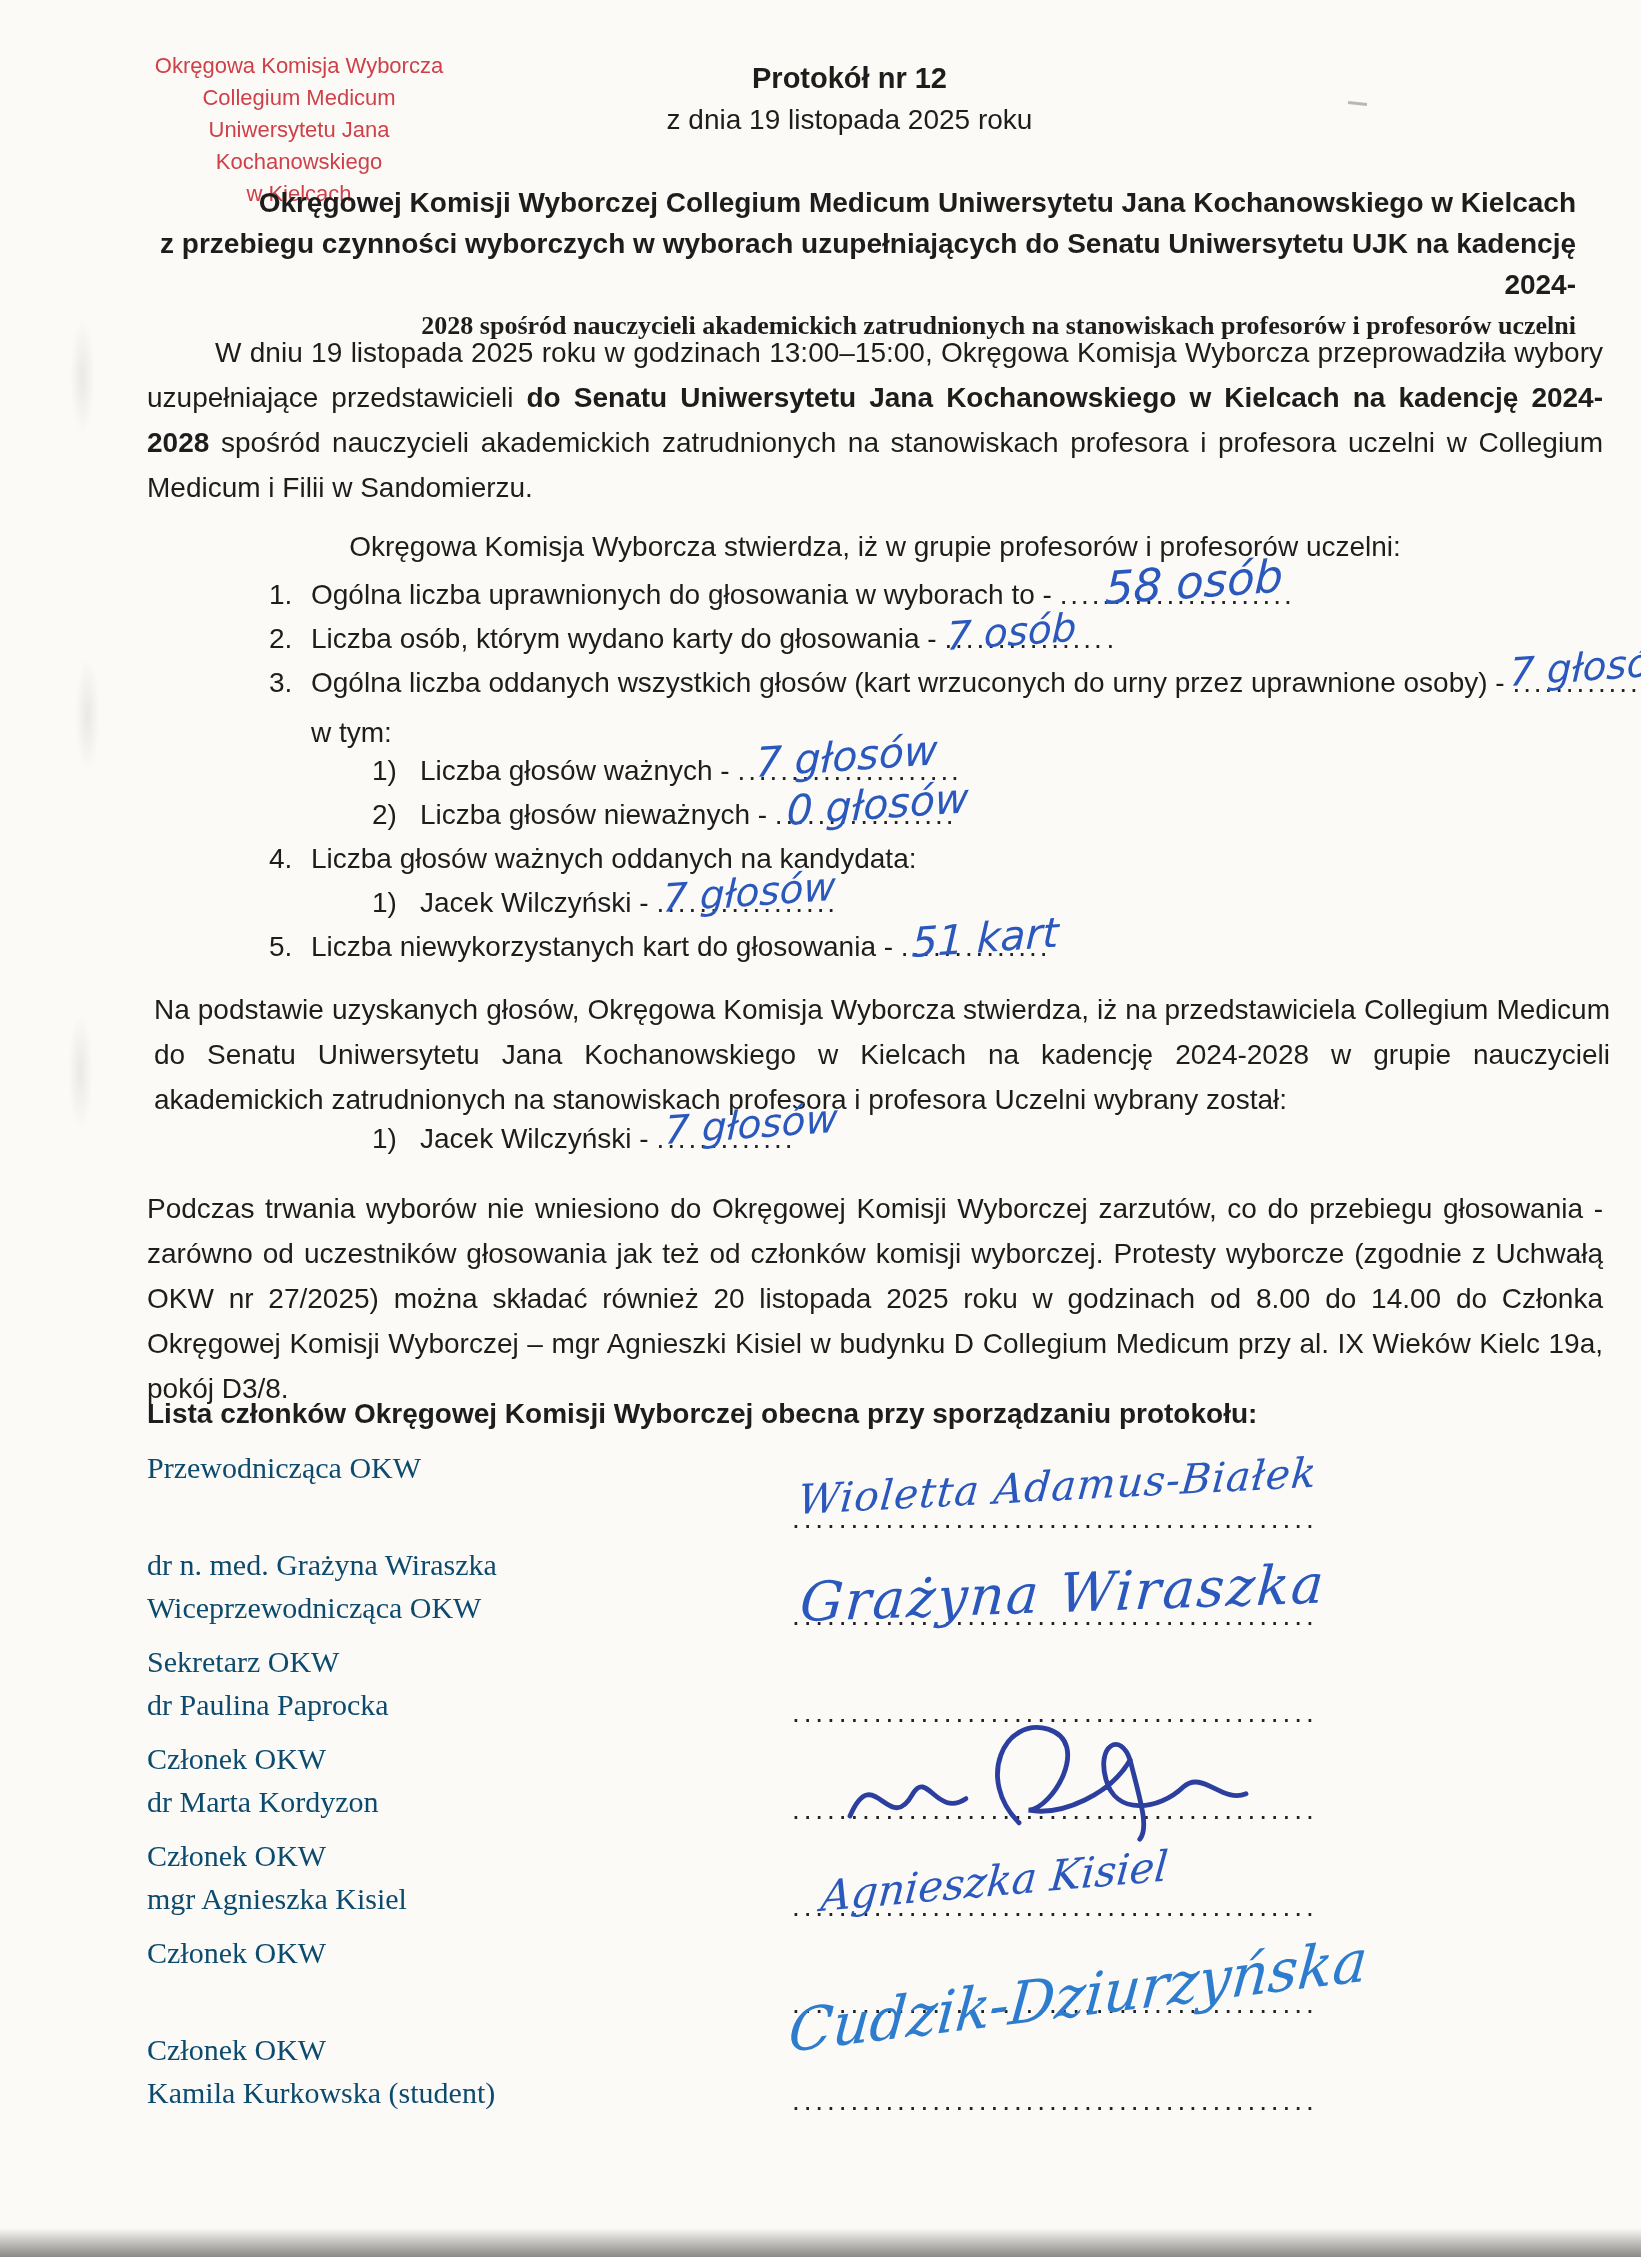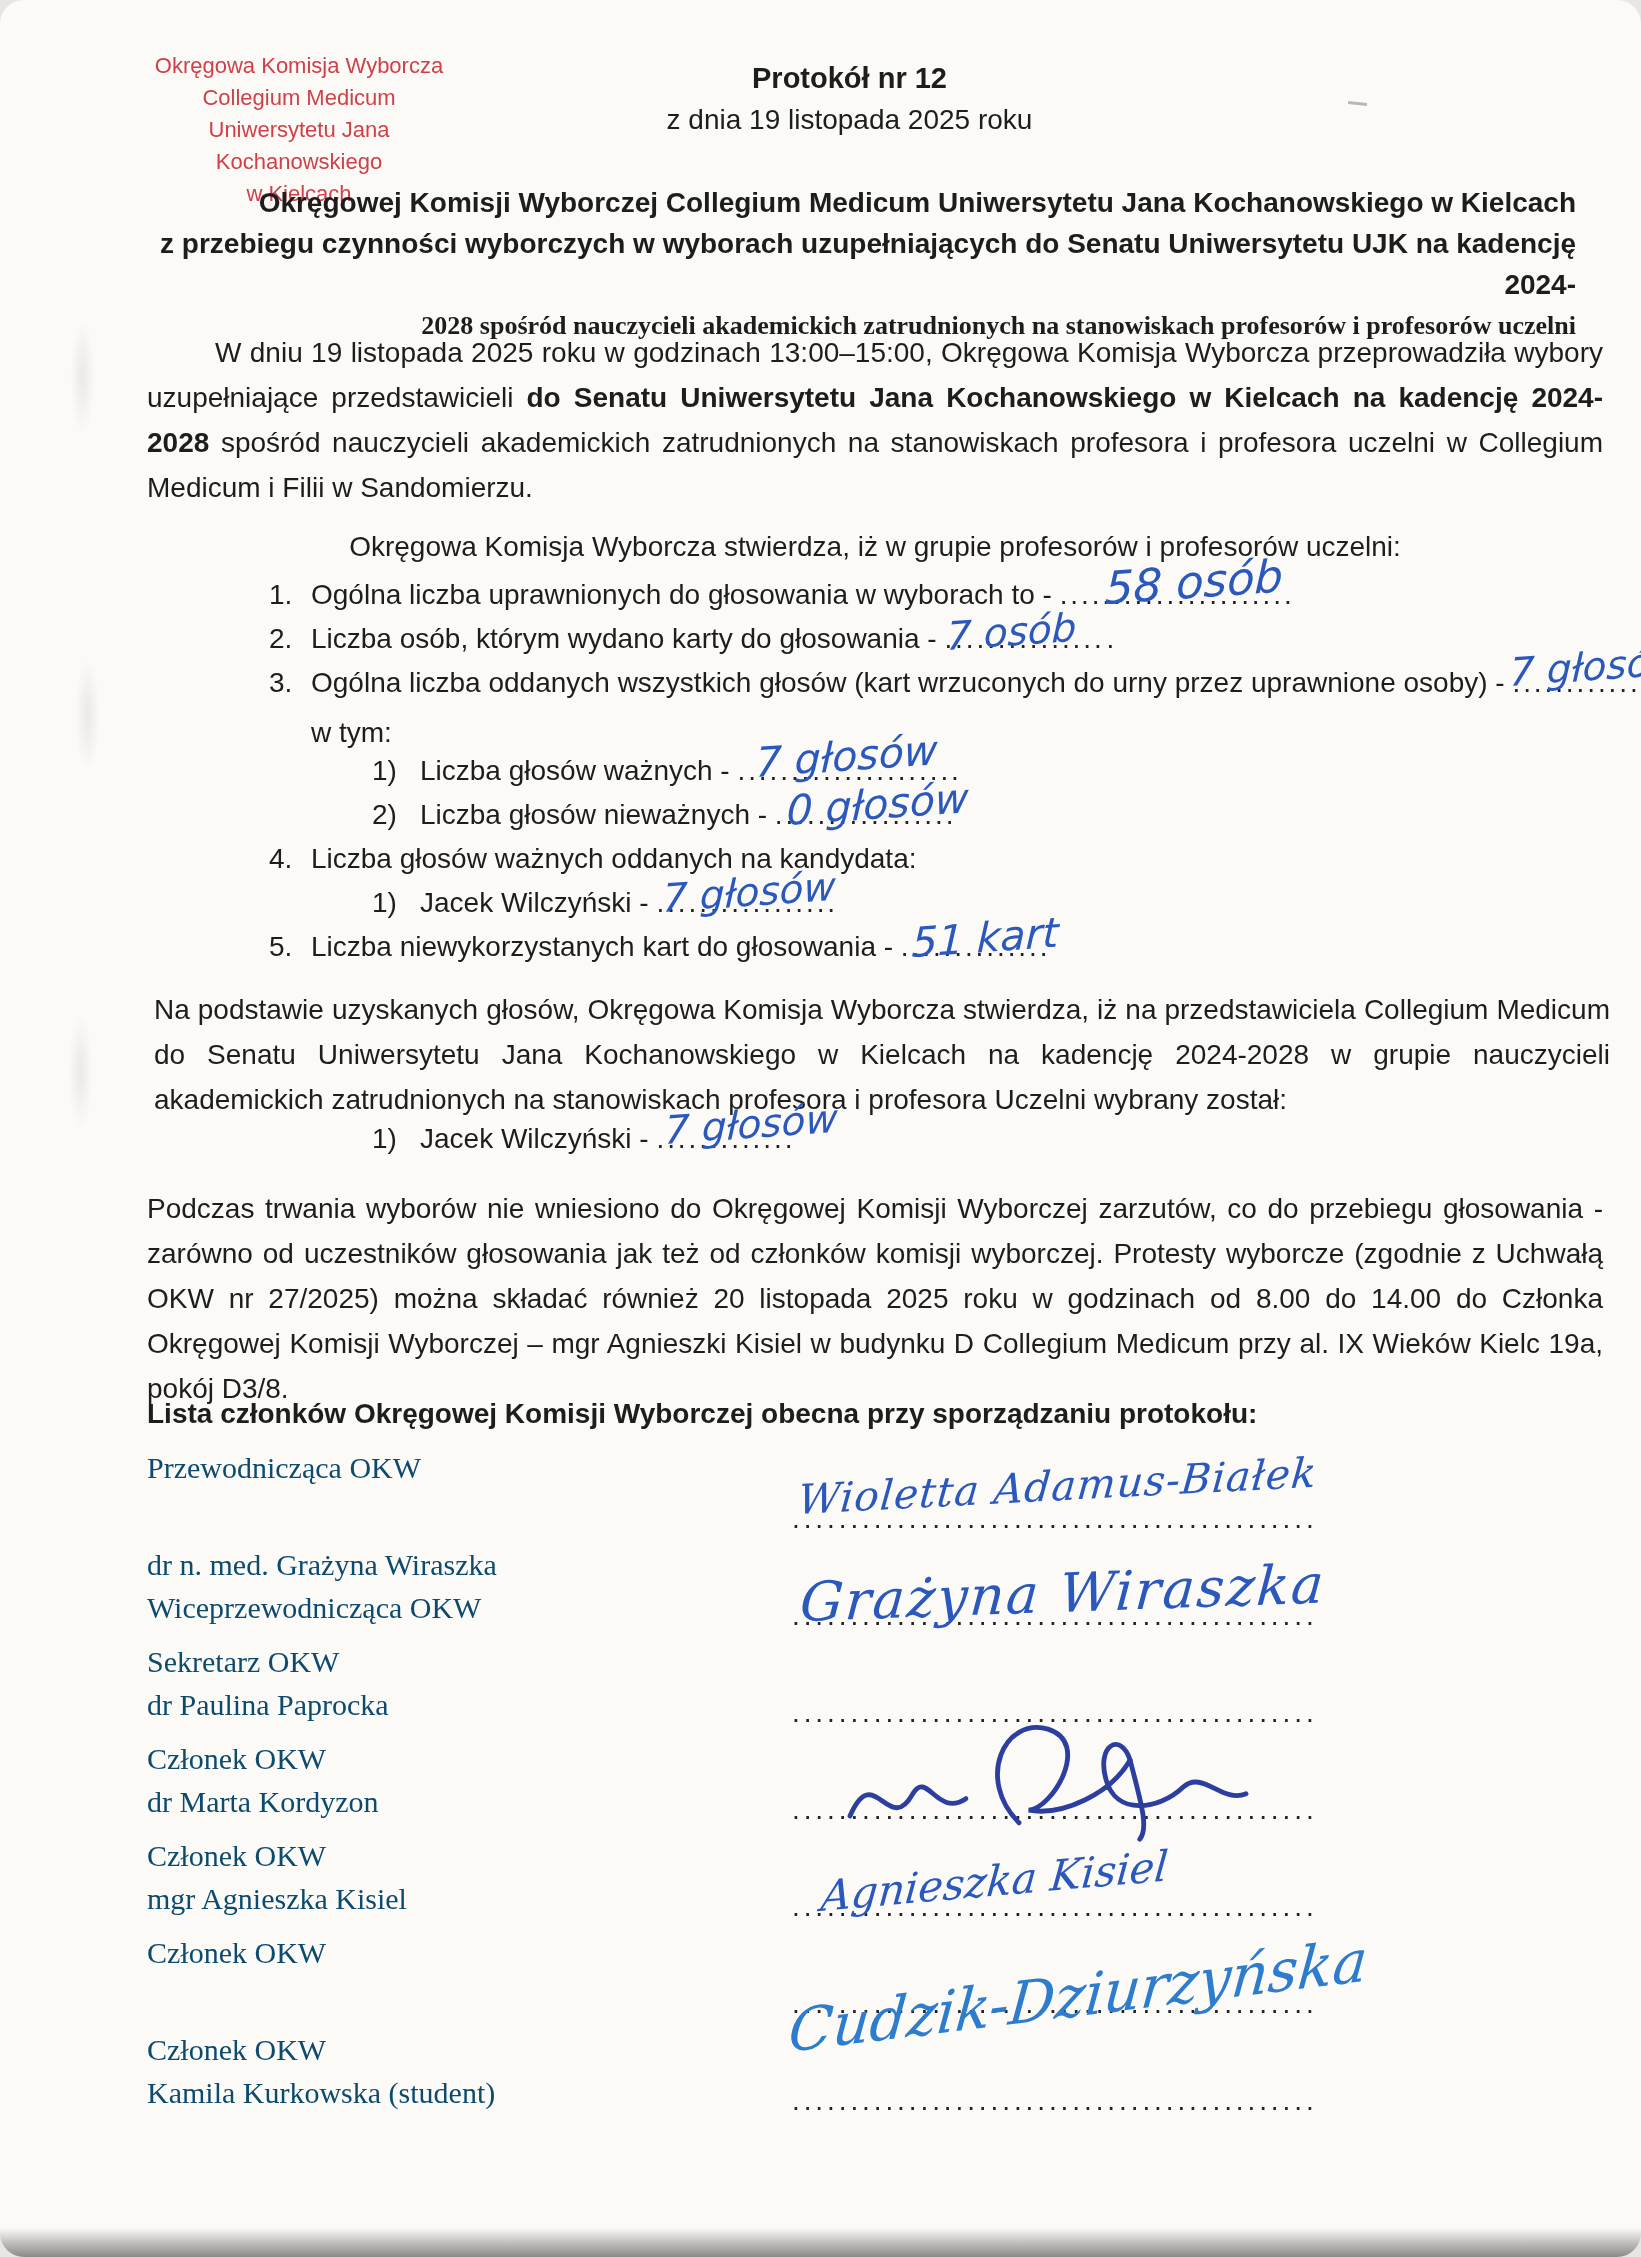--- a/index.html
+++ b/index.html
@@ -1,19 +1,19 @@
 <!DOCTYPE html>
 <html><head>
 <meta charset="utf-8">
 <style>
   html,body{margin:0;padding:0;background:#e8e6e2;}
   .page{
     position:relative;width:1641px;height:2257px;margin:0 auto;
     background:#fbfaf7;overflow:hidden;
-    font-family:"Liberation Sans",sans-serif;color:#1d1d1d;border-radius:24px;
+    font-family:"Liberation Sans",sans-serif;color:#1d1d1d;
   }
   
   .letterhead{
     position:absolute;left:154px;top:50px;width:290px;text-align:center;
     color:#cf4049;font-size:22px;line-height:32px;font-weight:500;
   }
   .title-block{position:absolute;left:0;top:58px;width:1699px;text-align:center;}
   .title-main{font-size:29px;font-weight:bold;line-height:41px;}
   .title-sub{font-size:28px;line-height:41px;}
   .heading{position:absolute;left:116px;top:182px;width:1460px;text-align:right;font-weight:bold;}

